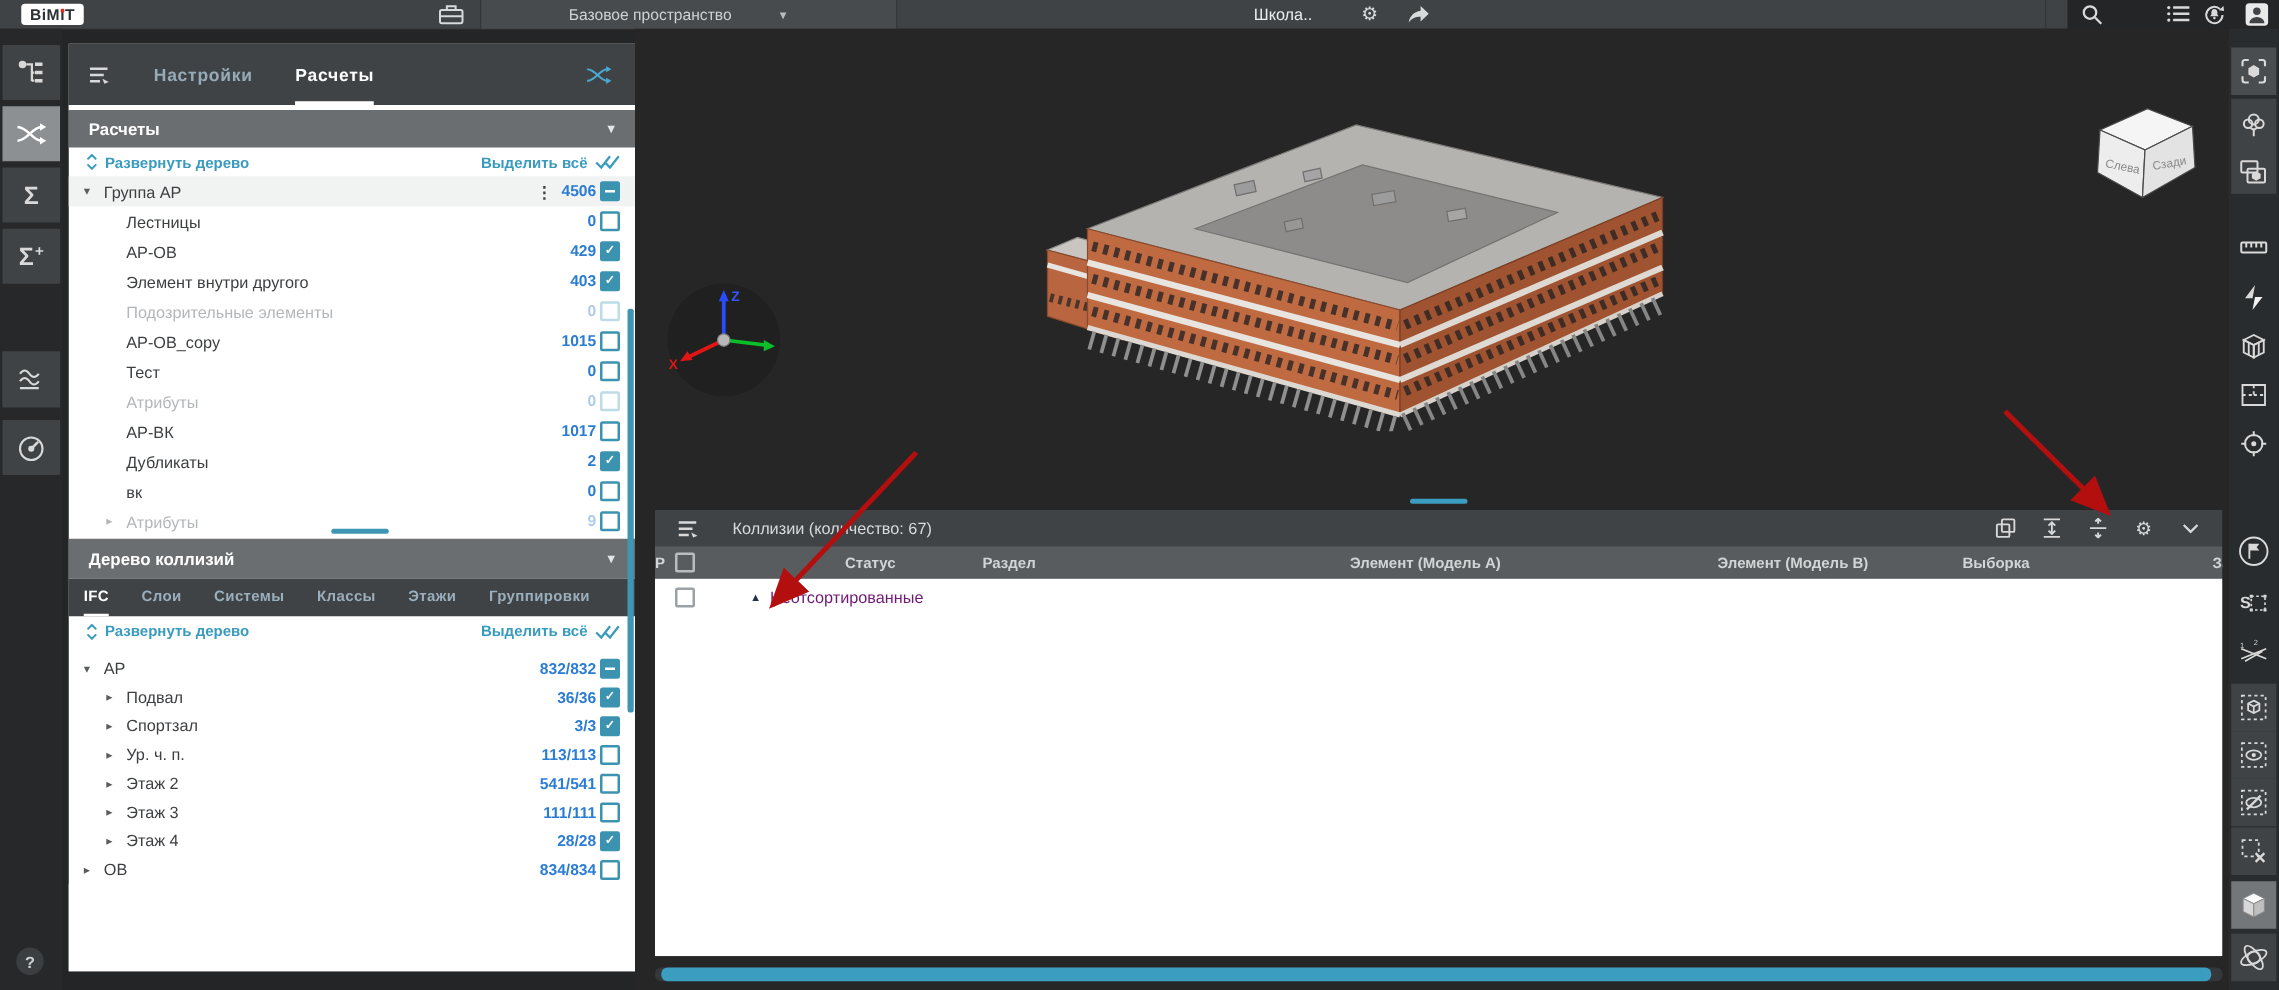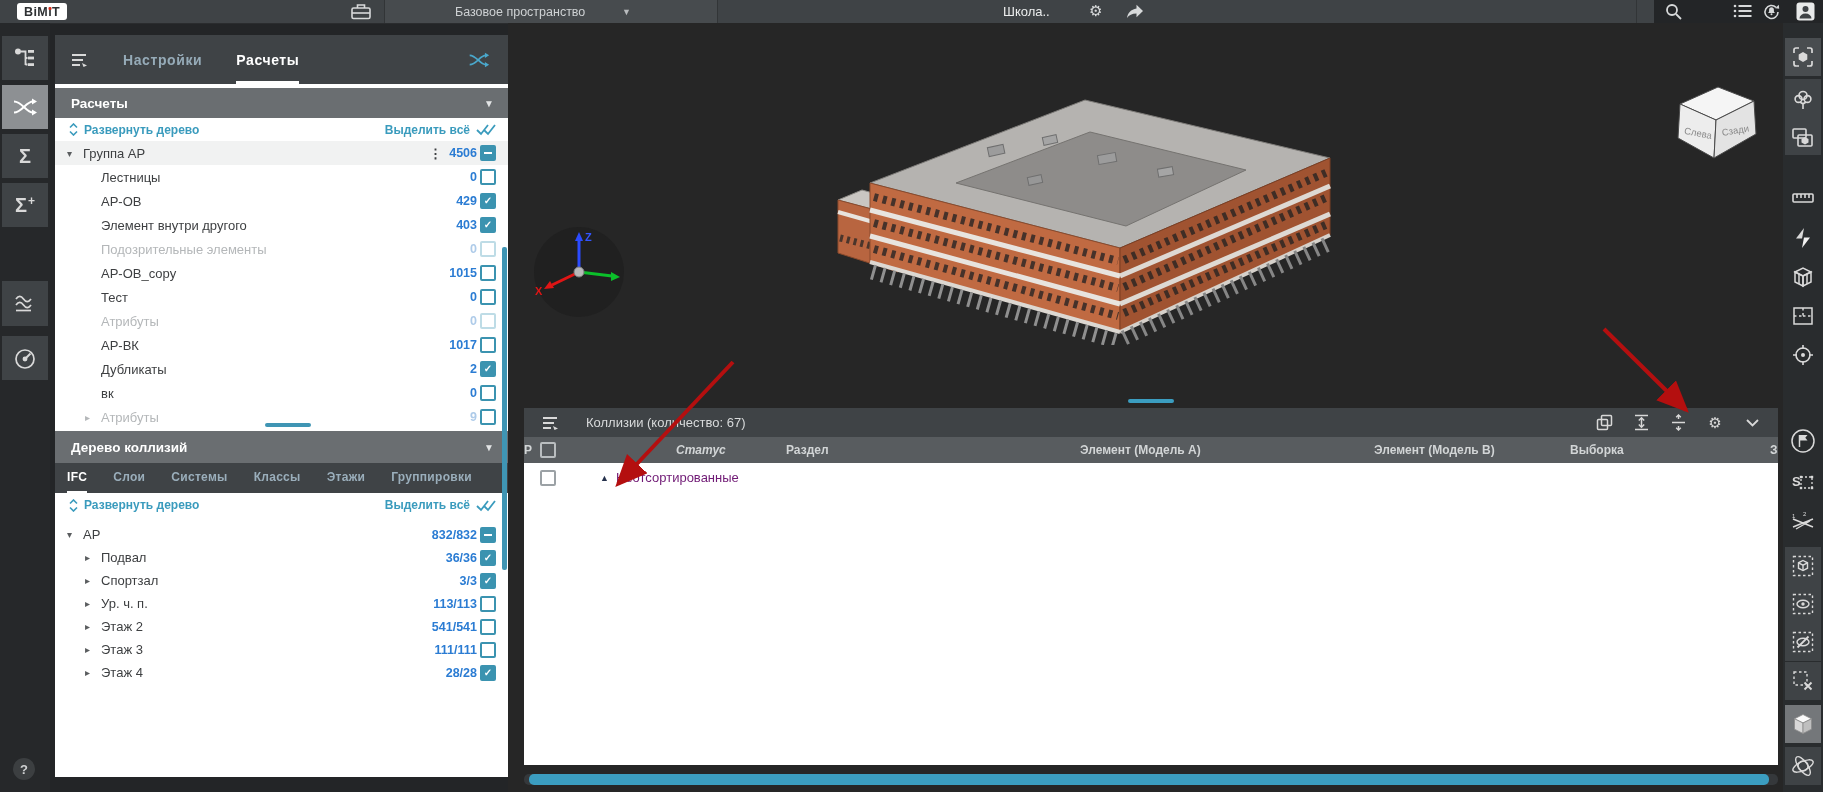--- a/index.html
+++ b/index.html
@@ -84,21 +84,21 @@
   .collisions{left:524px;top:408px;width:1254px;height:357px;display:flex;flex-direction:column;overflow:hidden;}
   .col-head{height:29px;background:#3f4346;display:flex;align-items:center;flex:0 0 auto;}
   .col-head .title{margin-left:26px;font-size:13px;color:#d8dadb;}
   .col-icons{margin-left:auto;margin-right:16px;display:flex;align-items:center;gap:17px;}
   .col-icons .ic{display:flex;align-items:center;justify-content:center;width:20px;height:20px;color:#d8d8d8;}
   .thead{height:26px;background:#585c5f;position:relative;flex:0 0 auto;}
   .thead .hcb{position:absolute;left:16px;top:5px;width:12px;height:12px;border:2px solid #b9bdbf;border-radius:2px;}
   .thead span.th{position:absolute;top:0;height:26px;display:flex;align-items:center;
                  font-size:12px;font-weight:bold;color:#d2d5d6;white-space:nowrap;}
   .thead span.th:nth-of-type(1){left:82px;}
-  .thead span.th:nth-of-type(2){left:152px;font-style:italic;}
+  .thead span.th:nth-of-type(2){left:152px;}
   .thead span.th:nth-of-type(3){left:262px;}
   .thead span.th:nth-of-type(4){left:556px;}
   .thead span.th:nth-of-type(5){left:850px;}
   .thead span.th:nth-of-type(6){left:1046px;}
   .thead span.th:nth-of-type(7){left:1246px;}
   .tbody{flex:1 1 auto;background:#fff;position:relative;}
   .grow{height:29px;display:flex;align-items:center;position:relative;}
   .grow .gcb{position:absolute;left:16px;width:12px;height:12px;border:2px solid #9ba1a5;border-radius:2px;background:#fff;}
   .grow .tri{position:absolute;left:76px;font-size:9px;color:#26324d;}
   .grow .glbl{position:absolute;left:92px;font-size:13px;color:#701a75;}
@@ -444,20 +444,26 @@
         <span class="cb unchecked"></span>
       </div>
 
       <div class="trow child child">
         <span class="caret col"></span>
         <span class="lbl">Этаж 4</span>
         <span class="cnt">28/28</span>
         <span class="cb checked"></span>
       </div>
 
+      <div class="trow">
+        <span class="caret col"></span>
+        <span class="lbl">ОВ</span>
+        <span class="cnt">834/834</span>
+        <span class="cb unchecked"></span>
+      </div>
     </div>
   <div class="lp-fill"></div>
 </section>
 
 <main class="abs viewport"></main>
 
 <svg class="abs" style="left:828px;top:80px;" width="515" height="265" viewBox="0 0 515 265">
   <polygon points="10,120 34,110 94,126 70,136" fill="#c9c6c2" stroke="#8d8a86" stroke-width="1"></polygon>
   <polygon points="10,120 70,136 70,192 10,173" fill="#b86540" stroke="#8a4a2c" stroke-width="1"></polygon>
   <line x1="10" y1="132" x2="70" y2="149" stroke="#e8e4df" stroke-width="4"></line>

